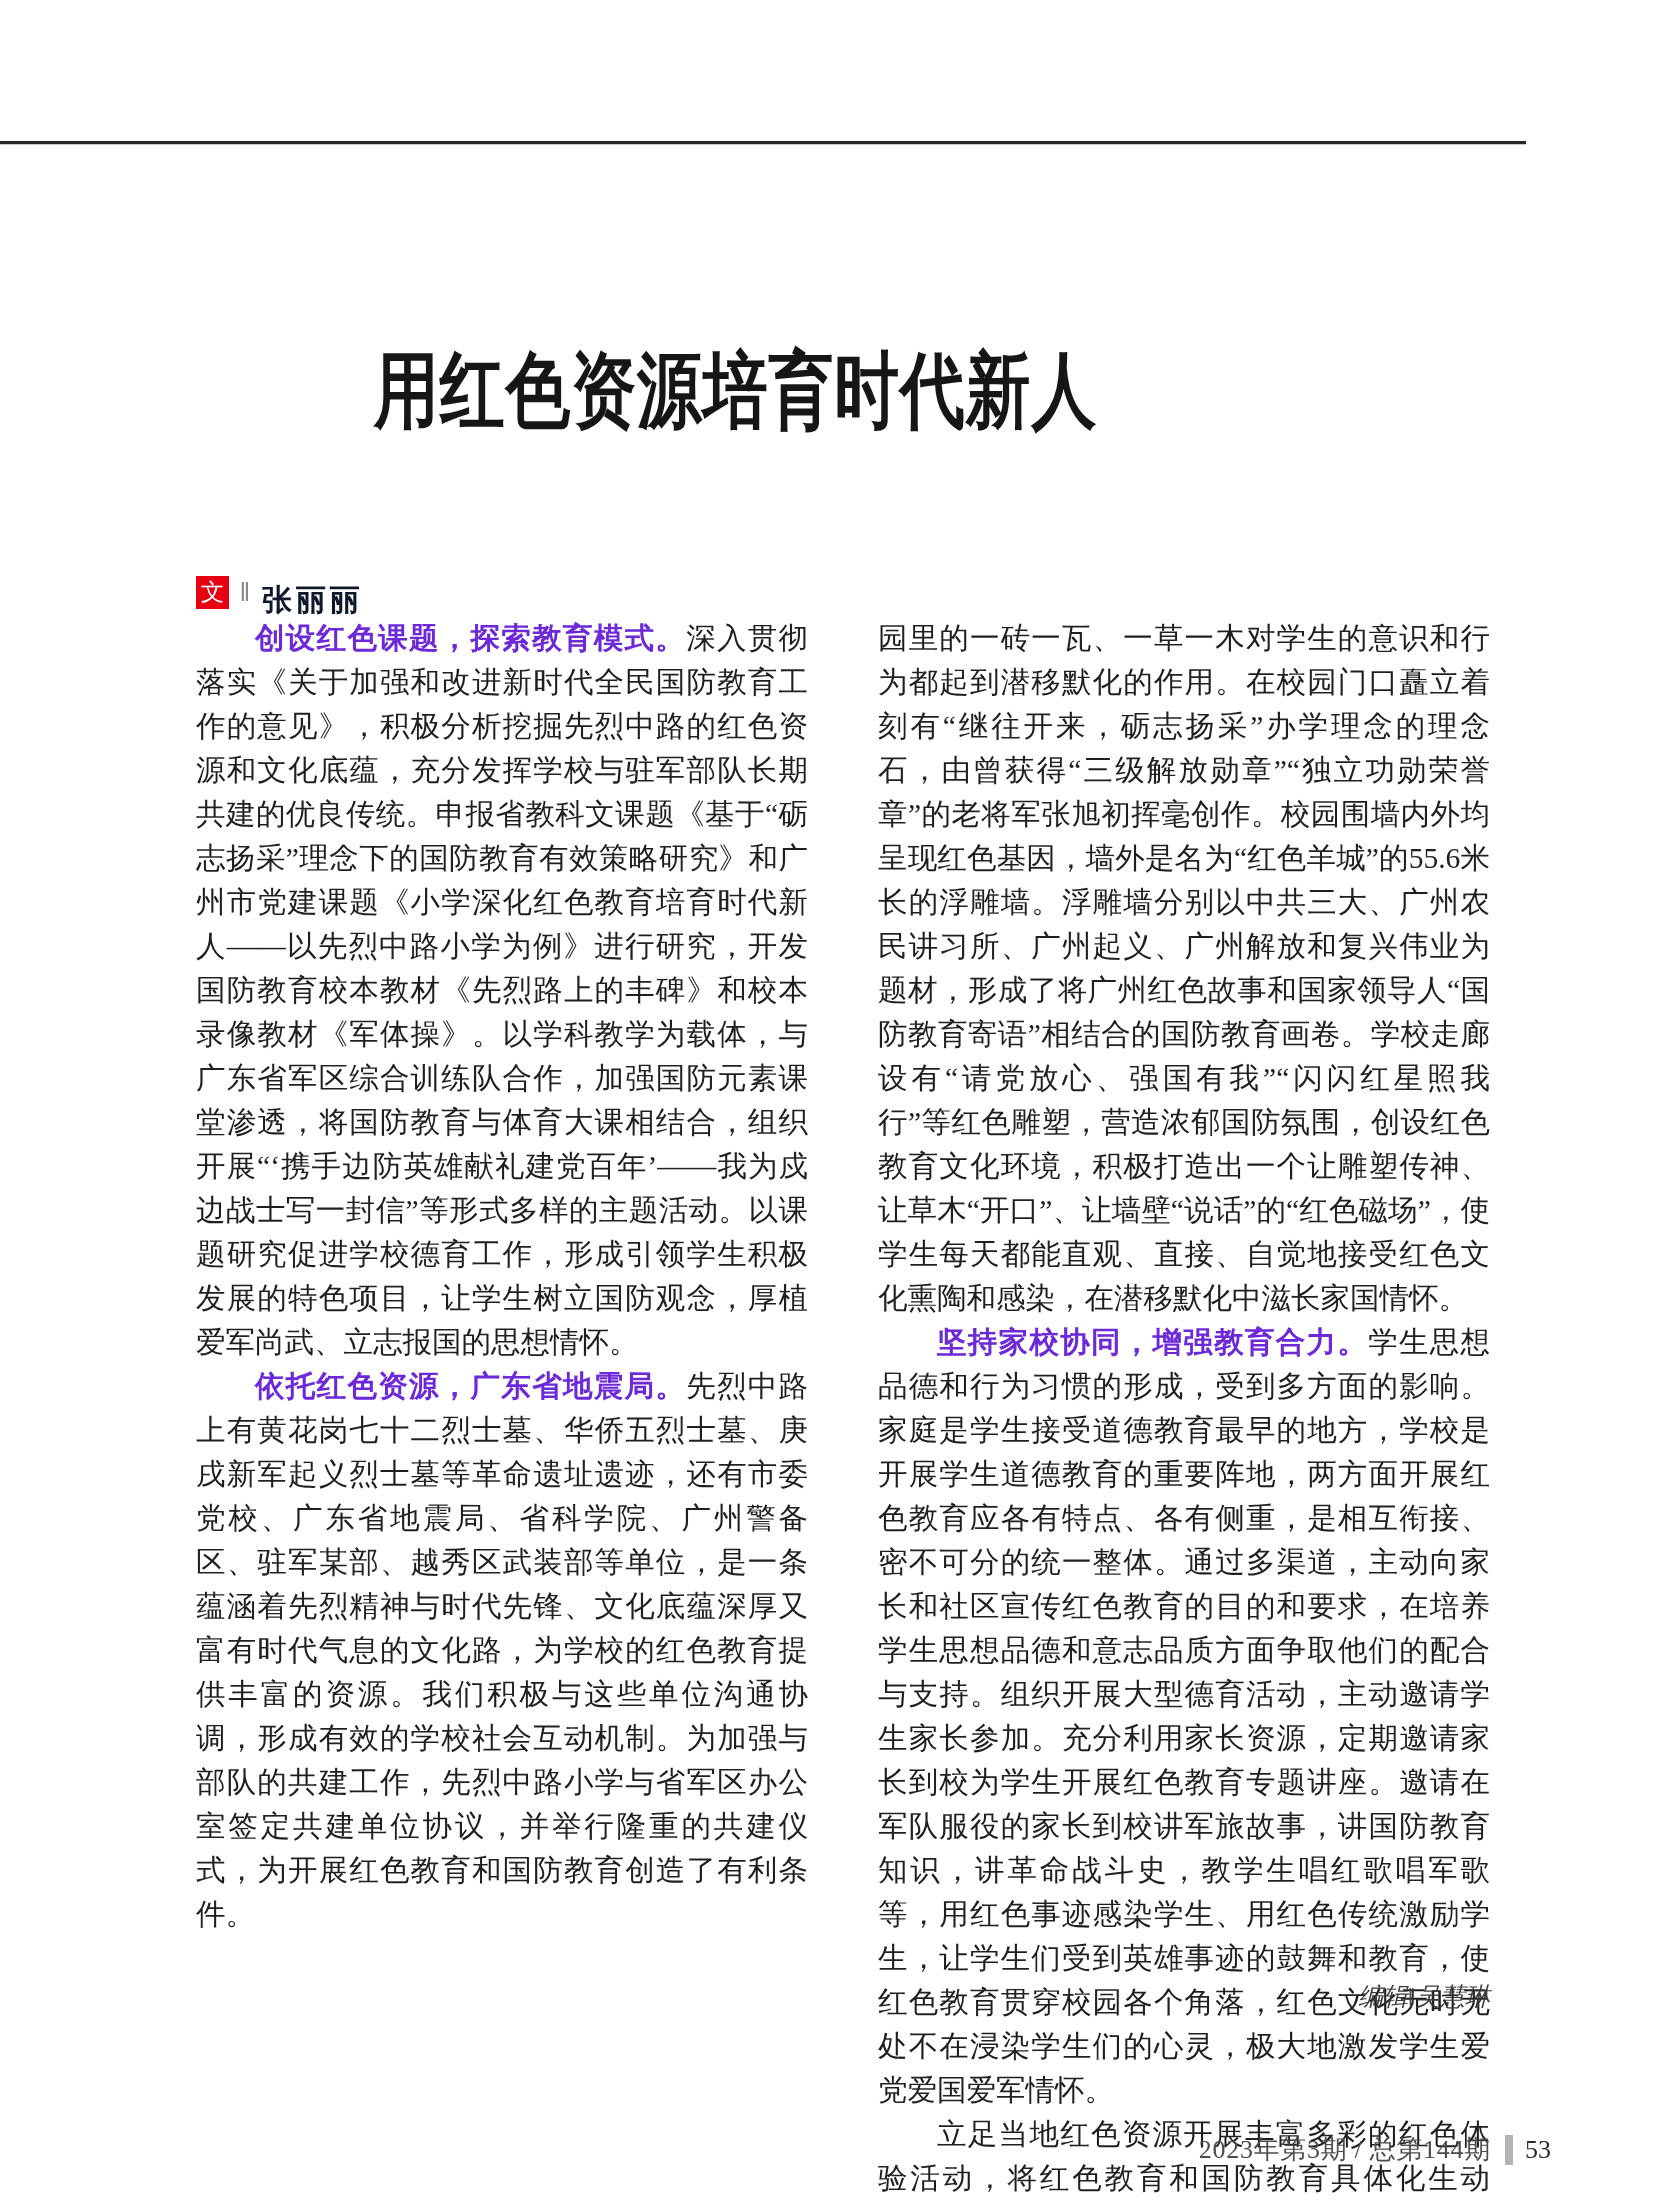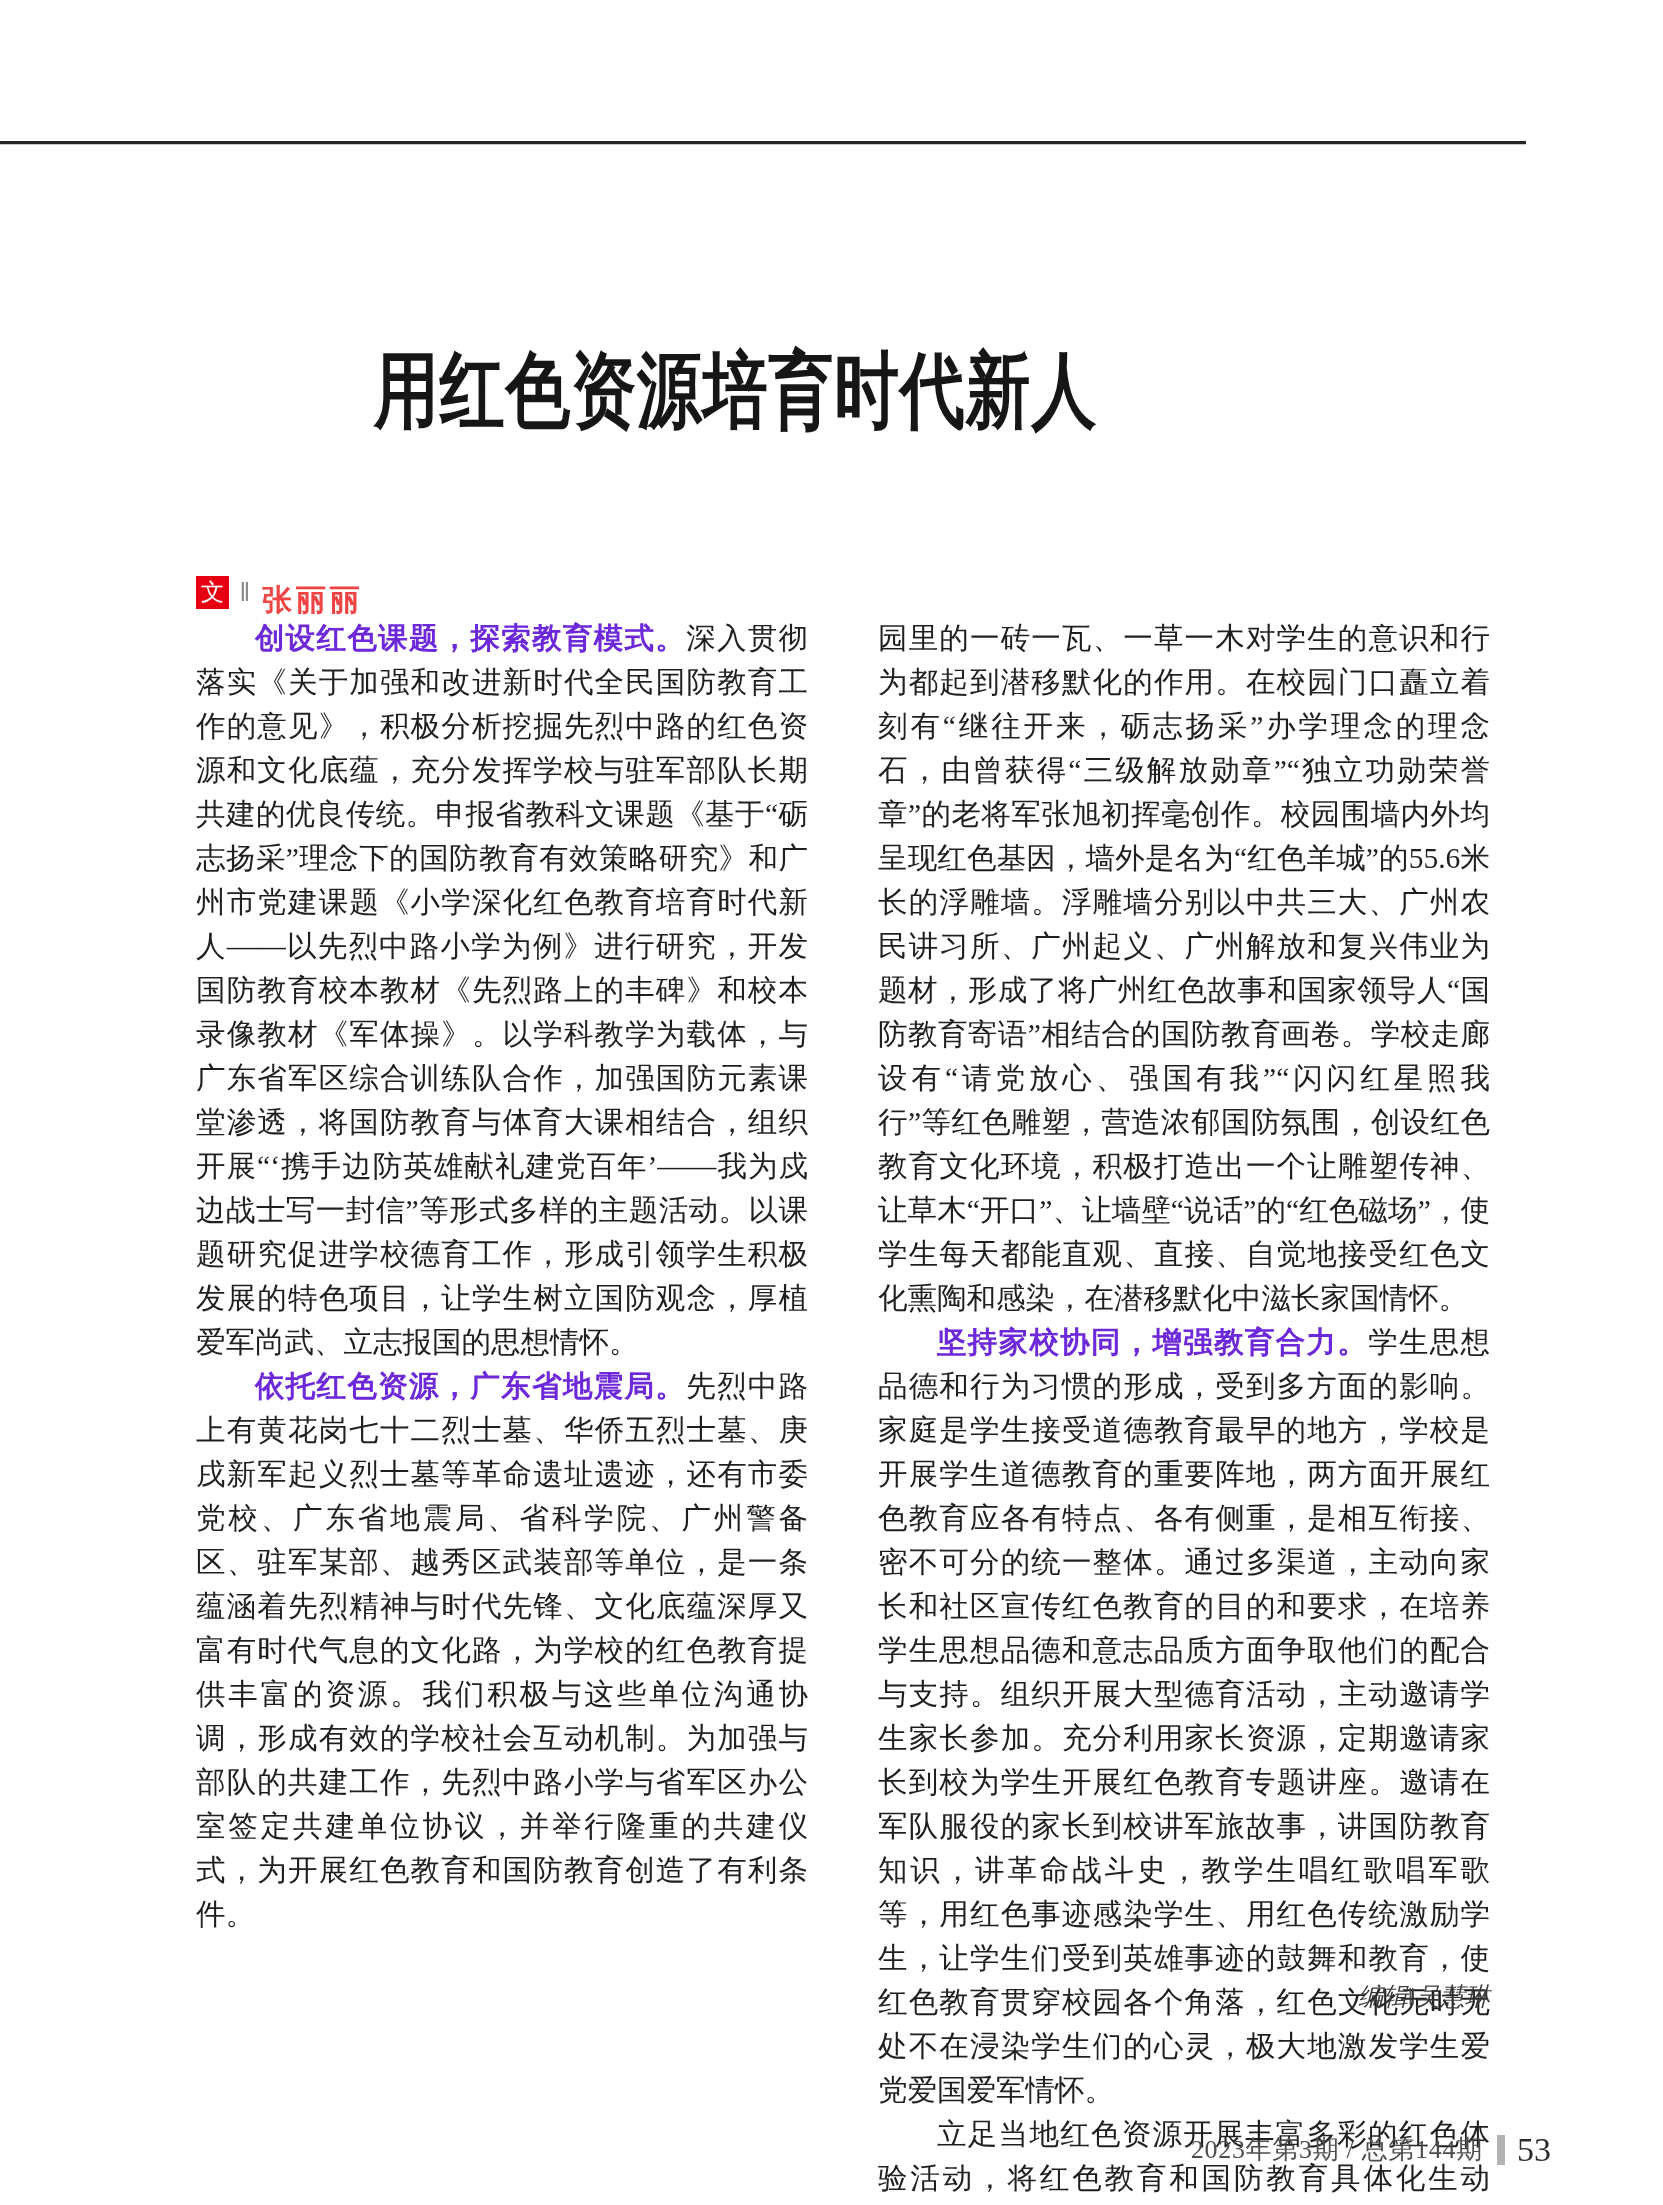--- a/index.html
+++ b/index.html
@@ -23,21 +23,21 @@
     position:absolute;left:196px;top:575px;height:34px;
     display:flex;align-items:center;
     font-family:"Liberation Sans","DejaVu Sans",sans-serif;
   }
   .wen-box{
     width:33px;height:33px;background:var(--accent,#e60012);
     color:#ffffff;display:flex;align-items:center;justify-content:center;
     font-size:23.6px;font-weight:400;
   }
   .byline-sep{color:#8a8a8a;font-size:26px;margin:0 11.8px 0 10.5px;font-weight:400;}
-  .byline-author{font-weight:700;font-size:30px;color:#ef4444;letter-spacing:3.9px;margin-top:16px;}
+  .byline-author{font-weight:700;font-size:30px;color:#0f172a;letter-spacing:3.9px;margin-top:16px;}
   .columns{
     position:absolute;left:196px;top:616px;width:1294px;
     display:flex;justify-content:space-between;
   }
   .col{width:612px;font-size:29.5px;line-height:44px;color:#1f1f1f;}
   .para{text-align:justify;text-justify:inter-ideograph;}
   .para.indent{text-indent:2em;}
   .lead,.tail{
     font-family:Liberation Sans, sans-serif;
     font-weight:700;color:#6d28d9;
@@ -48,21 +48,21 @@
     font-family:"Liberation Serif","DejaVu Serif",serif;
   }
   .footer{
     position:absolute;right:113px;top:2130px;height:39px;
     display:flex;align-items:center;margin-left:44px;
   }
   .footer-issue{font-size:26px;color:#4d4d4d;letter-spacing:0.7px;}
   .footer-bar{
     width:7.9px;height:30px;background:#b3b3b3;margin:0 11.8px 0 14.4px;
   }
-  .footer-page{font-size:34px;color:#2b2b2b;font-weight:400;}
+  .footer-page{font-size:26px;color:#2b2b2b;font-weight:400;}
 </style>
 </head>
 <body>
 
 <div class="top-rule"></div>
 
 <h1 class="title">
   <span class="title-inner">用红色资源培育时代新人</span>
 </h1>
 

